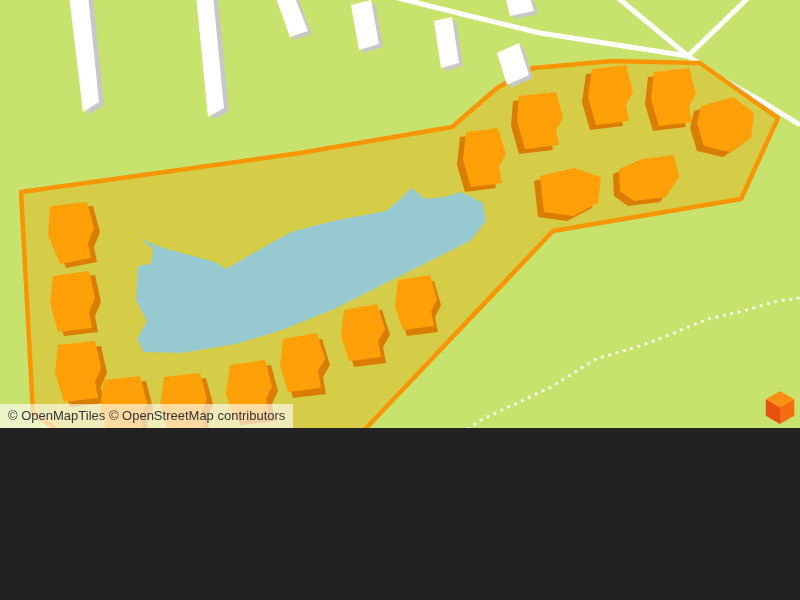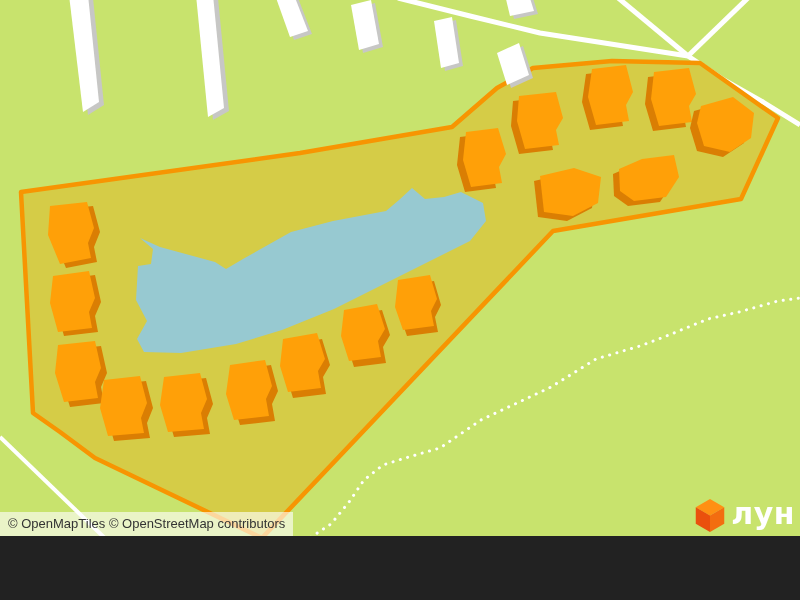--- a/index.html
+++ b/index.html
@@ -1,16 +1,16 @@
 <!DOCTYPE html>
 <html><head>
 <meta charset="utf-8">
 <style>
   html,body{margin:0;padding:0;background:#222;}
-  #stage{position:relative;width:800px;height:536px;overflow:hidden;
+  #stage{position:relative;width:800px;height:428px;overflow:hidden;
          font-family:"Liberation Sans",sans-serif;}
   #map-svg{position:absolute;left:0;top:0;display:block;}
   .attribution{position:absolute;left:0;bottom:0;background:rgba(255,255,255,0.62);
                padding:4px 8px;font-size:13px;color:#333;white-space:nowrap;line-height:1.2;}
   .attribution span{color:#333;text-decoration:none;}
   .lun-logo{position:absolute;right:5px;bottom:3px;display:flex;align-items:center;gap:6px;cursor:pointer;}
   .lun-logo-text{font-family:"DejaVu Sans",sans-serif;font-size:30px;font-weight:700;
                  color:#ffffff;line-height:1;padding-bottom:4px;letter-spacing:0.5px;}
 </style>
 </head>
@@ -135,15 +135,14 @@
     <span>© OpenMapTiles</span>
     <span>© OpenStreetMap contributors</span>
   </div>
 
   <div class="lun-logo">
     <svg width="30" height="35" viewBox="0 0 40 46">
       <path d="M20,1 L39,12 L20,23 L1,12 Z" stroke-width="2" stroke-linejoin="round" fill="#ff9013"></path>
       <path d="M1,12 L20,23 L20,45 L1,34 Z" stroke-width="2" stroke-linejoin="round" fill="#ea500d"></path>
       <path d="M20,23 L39,12 L39,34 L20,45 Z" stroke-width="2" stroke-linejoin="round" fill="#f36d10"></path>
     </svg>
-    <span class="lun-logo-text">лун</span>
   </div>
 </div>
 
 </body></html>

